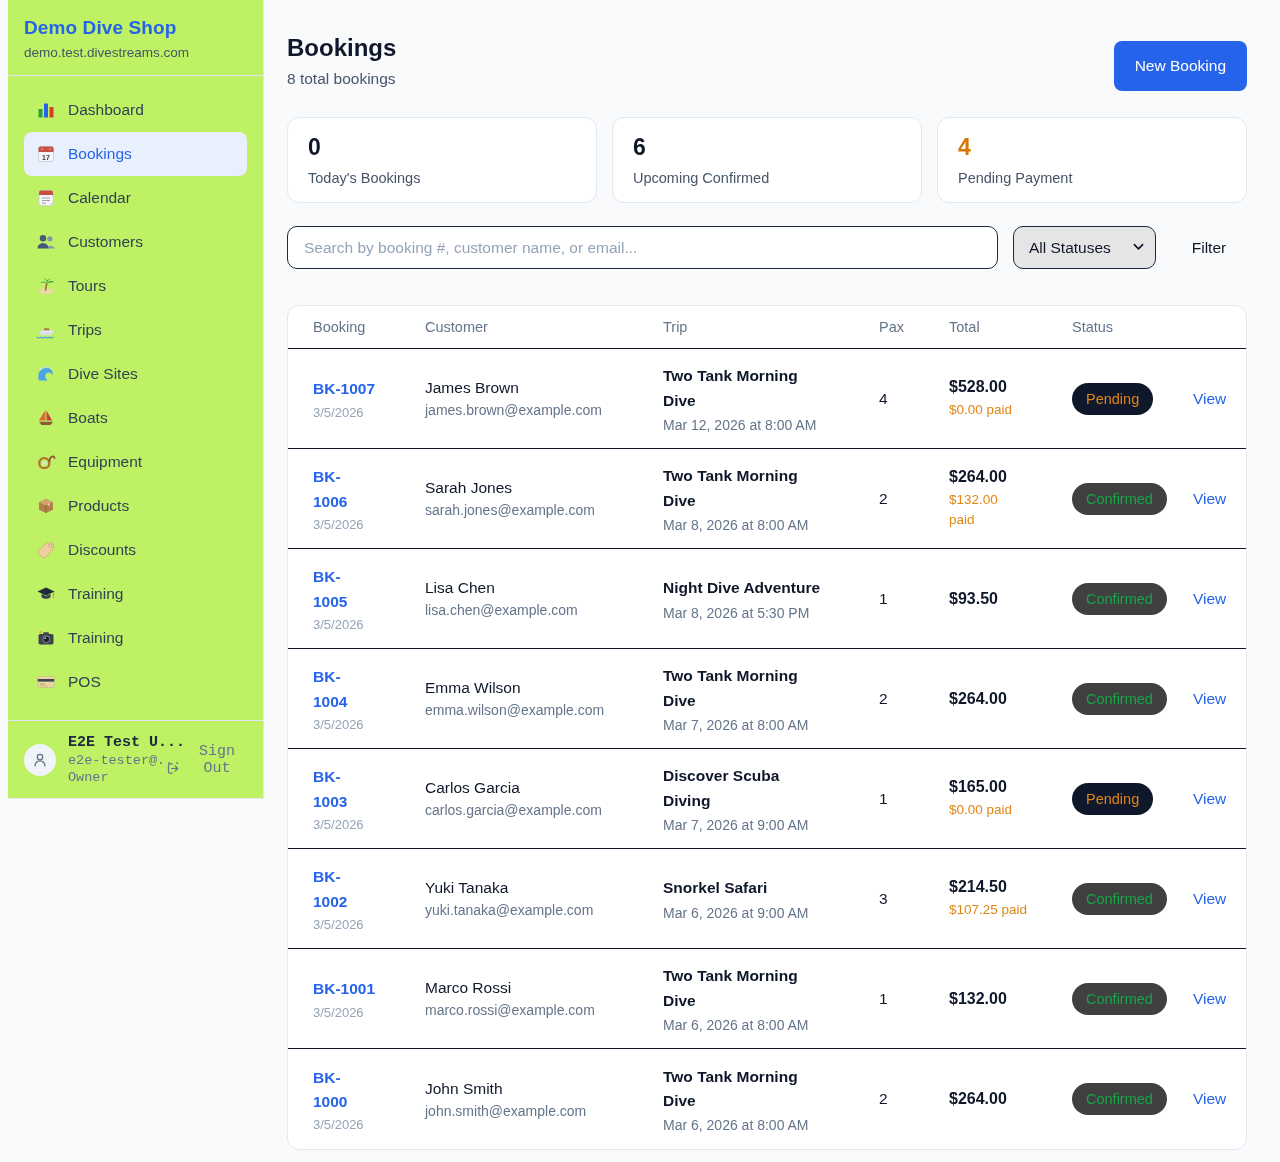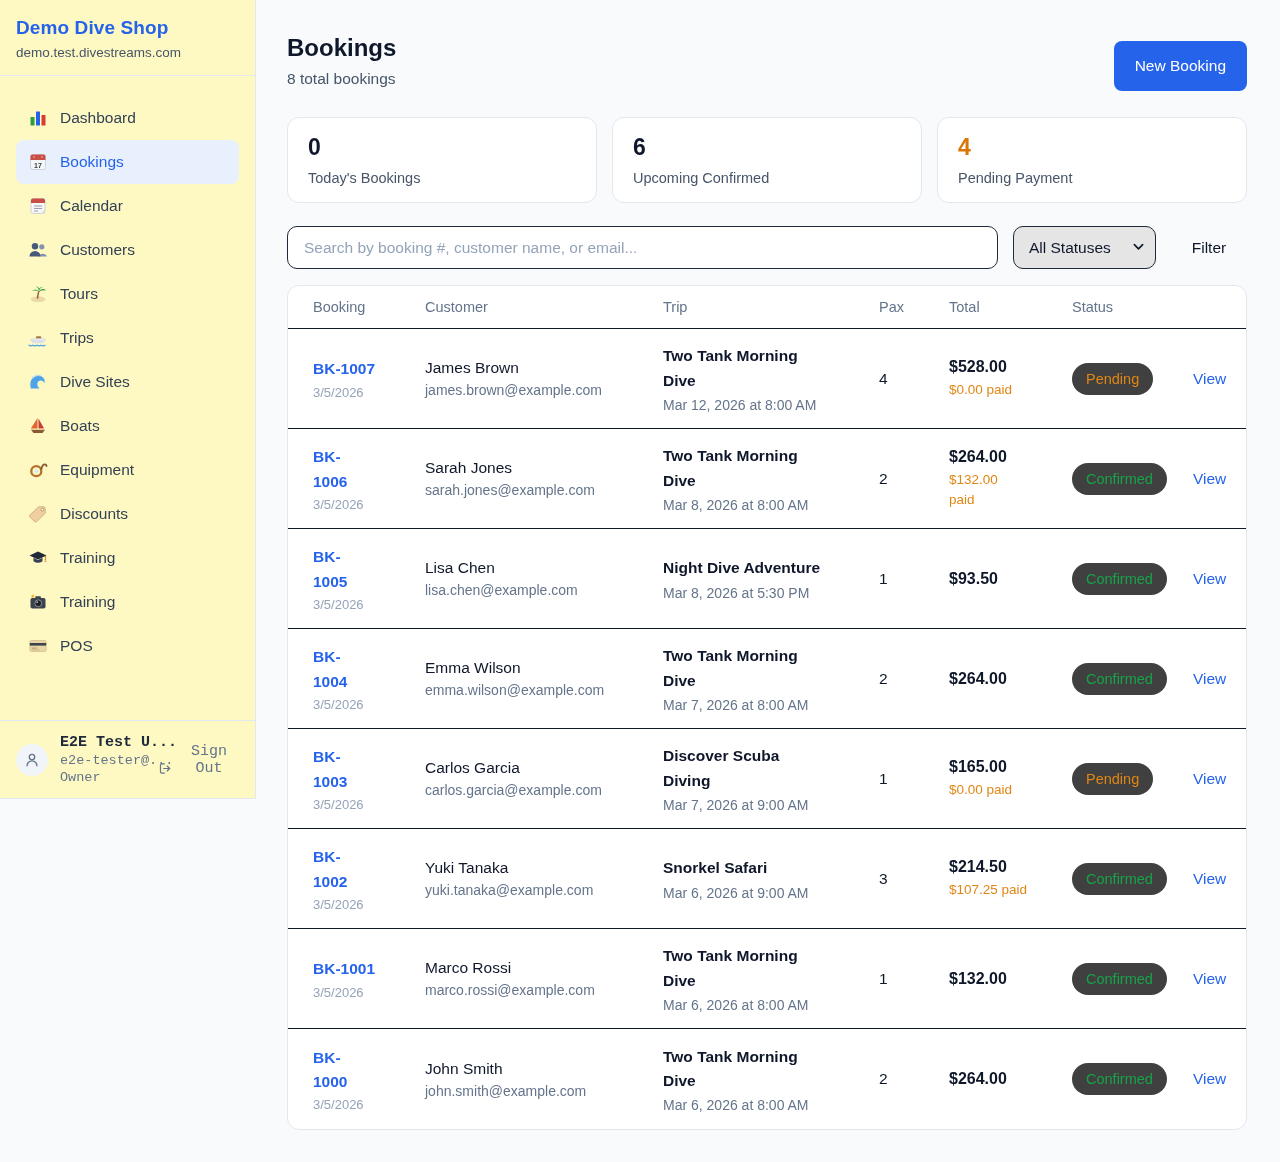--- a/index.html
+++ b/index.html
@@ -9,26 +9,26 @@
     background:#f8fafc;
     font-family:"Liberation Sans", sans-serif;
     color:#0f172a;
     overflow:hidden;
     position:relative;
   }
   a { text-decoration:none; }
 
   
   .sidebar {
-    position:absolute; left:0; top:0;
+    position:absolute; left:8px; top:0;
     width:256px; height:799px;
-    background:#fef9c3;
+    background:#bef264;
     border-right:1px solid #e2e8f0;
     border-bottom:1px solid #e2e8f0;
-    display:flex; flex-direction:column;gap:8px;
+    display:flex; flex-direction:column;
   }
   .brand-block { padding:17px 16px 15px; border-bottom:1px solid #e2e8f0; }
   .brand-name { color:#2563eb; font-size:19px; font-weight:700; letter-spacing:.1px; }
   .brand-domain { color:#475569; font-size:13.5px; margin-top:6px; }
   .nav { flex:1; padding:12px 16px; }
   .nav-item {
     display:flex; align-items:center; gap:12px;
     height:44px; padding:0 12px; border-radius:8px;
     font-size:15.5px; color:#334155; cursor:pointer;
   }
@@ -94,21 +94,21 @@
     outline:none; cursor:pointer;
   }
   .select-chevron { position:absolute; right:12px; top:17px; pointer-events:none; display:flex; }
   .filter-btn {
     background:none; border:none; cursor:pointer; font-family:inherit;
     font-size:15.5px; color:#0f172a; width:76px; text-align:center; padding:0;
   }
 
   
   .table-card {
-    margin-top:16px; background:#fff;
+    margin-top:36px; background:#fff;
     border:1px solid #e2e8f0; border-radius:12px;
     overflow:hidden;
   }
   .t-grid {
     display:grid;
     grid-template-columns:112px 238px 216px 70px 123px 121px 1fr;
     padding:0 16px 0 25px;
   }
   .t-head { height:43px; align-items:center; border-bottom:1.5px solid #111827; }
   .t-head .th { font-size:14.5px; font-weight:500; color:#64748b; }
@@ -120,21 +120,21 @@
   .cust-name { font-size:15.5px; color:#0f172a; }
   .cust-email { font-size:14px; color:#64748b; margin-top:5px; }
   .trip-name { font-size:15.5px; font-weight:700; color:#0f172a; line-height:1.55; white-space:pre-line; }
   .trip-time { font-size:14px; color:#64748b; margin-top:4px; }
   .cell-pax { font-size:15.5px; color:#0f172a; }
   .total-amt { font-size:16px; font-weight:700; color:#0f172a; }
   .paid-amt { font-size:13.5px; color:#e08614; margin-top:4px; line-height:1.45; white-space:pre-line; }
   .badge {
     display:inline-block; padding:8px 14px; border-radius:999px; font-size:14.5px;
   }
-  .badge-pending { background:#404040; color:#e08614; }
+  .badge-pending { background:#0f172a; color:#e08614; }
   .badge-confirmed { background:#404040; color:#16a34a; }
   .view-link { color:#2563eb; font-size:15.5px; cursor:pointer; }
 </style>
 </head>
 <body>
 
 <aside class="sidebar">
   <div class="brand-block">
     <div class="brand-name">Demo Dive Shop</div>
     <div class="brand-domain">demo.test.divestreams.com</div>
@@ -240,20 +240,31 @@
     <span class="nav-icon">
           <svg viewBox="0 0 20 20">
             <circle cx="8.3" cy="11.2" r="5" fill="none" stroke="#b4722f" stroke-width="2.3"></circle>
             <circle cx="8.3" cy="11.2" r="1.9" fill="#d9e6f2"></circle>
             <path d="M13.4,9 q1,-4.6 3.4,-4.6 q1.7,0 1.7,1.7" fill="none" stroke="#8a5a33" stroke-width="1.8" stroke-linecap="round"></path>
           </svg>
         </span>
     <span class="nav-label">Equipment</span>
   </div>
 
+  <div class="nav-item">
+    <span class="nav-icon">
+          <svg viewBox="0 0 20 20">
+            <path d="M3,6.2 L10,3 l7,3.2 v7.6 L10,17 l-7,-3.2 Z" fill="#b07f4a"></path>
+            <path d="M3,6.2 L10,9.4 L17,6.2 L10,3 Z" fill="#d2a269"></path>
+            <path d="M10,9.4 V17" stroke="#8a5f33" stroke-width="0.8"></path>
+            <path d="M6.5,4.6 l7,3.2 v2.2 l-1.5,-0.7 v-2.2 l-7,-3.1 Z" fill="#ecd3ab"></path>
+          </svg>
+        </span>
+    <span class="nav-label">Products</span>
+  </div>
 
   <div class="nav-item">
     <span class="nav-icon">
           <svg viewBox="0 0 20 20">
             <path d="M10.8,2.8 h4.6 a1.8,1.8 0 0 1 1.8,1.8 v4.6 l-8.3,8.3 a1.8,1.8 0 0 1 -2.5,0 l-4.3,-4.3 a1.8,1.8 0 0 1 0,-2.5 Z" fill="#efcf9f" stroke="#cfa86f" stroke-width="0.8"></path>
             <circle cx="14.4" cy="5.6" r="1.4" fill="#fff" stroke="#a8854f" stroke-width="0.8"></circle>
           </svg>
         </span>
     <span class="nav-label">Discounts</span>
   </div>

